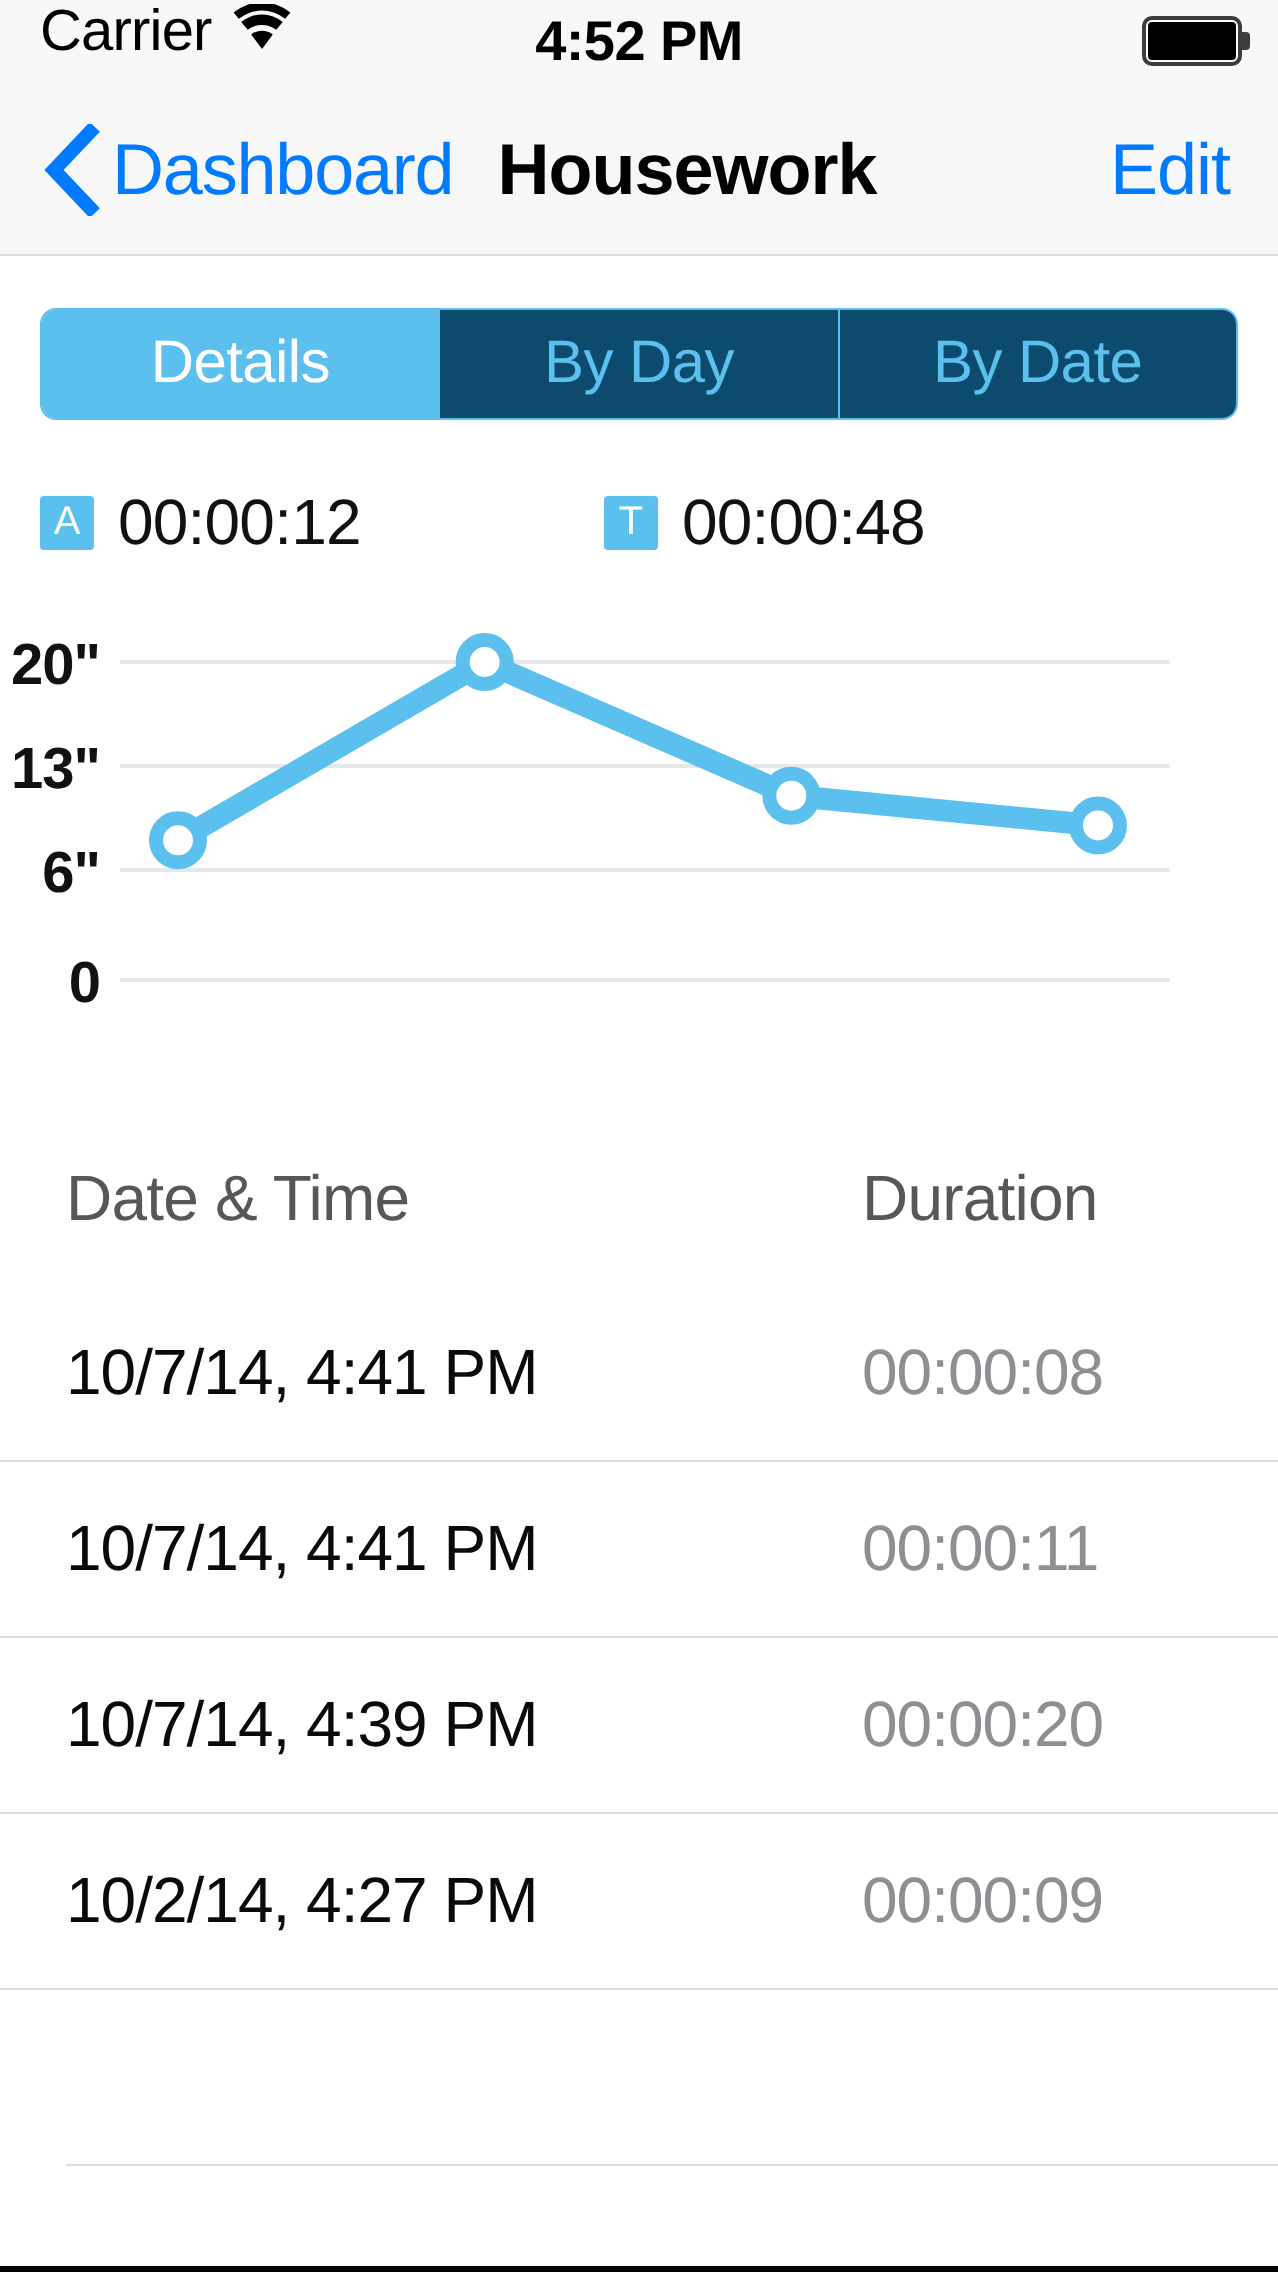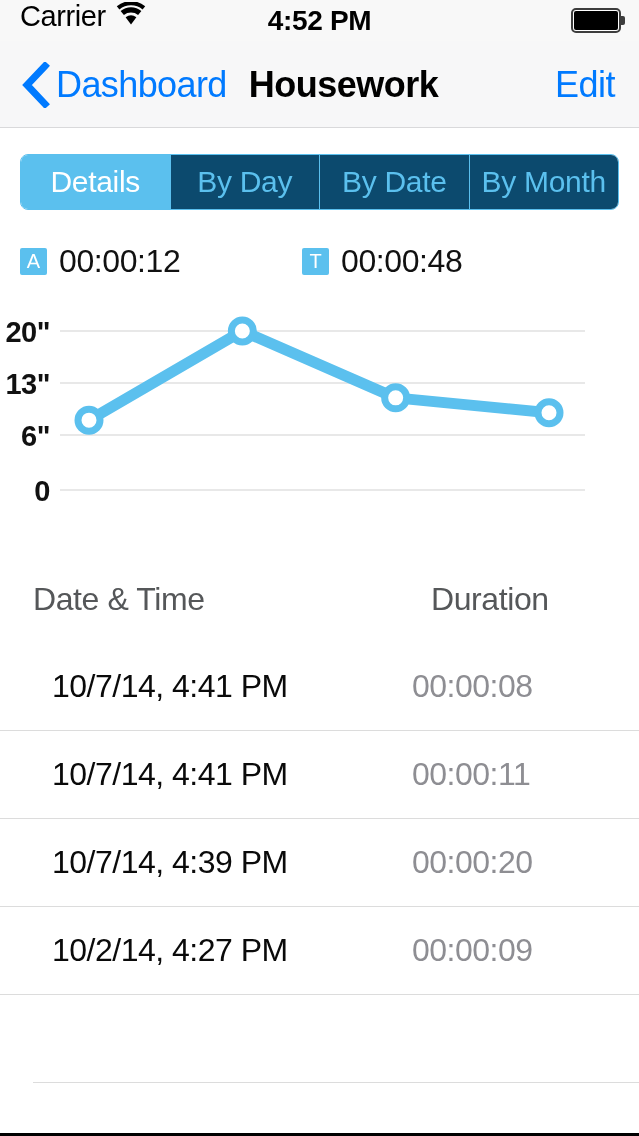--- a/index.html
+++ b/index.html
@@ -94,21 +94,21 @@
   .table { position:absolute; left:0; top:555px; width:639px; }
   .table-head {
     position:relative; height:88px; display:flex; align-items:center;
     padding:0 33px;
   }
   .th { font-size:32px; color:#555759; letter-spacing:-0.4px; }
   .th-date { flex:1; }
   .th-duration { width:175px; }
   .row {
     position:relative; height:88px; display:flex; align-items:center;
-    padding:0 52px; border-bottom:1px solid #DCDCDC;
+    padding:0 33px; border-bottom:1px solid #DCDCDC;
   }
   .row:first-of-type { }
   .cell-date { flex:1; font-size:32px; color:#0a0a0a; letter-spacing:-0.5px; }
   .cell-duration { width:175px; font-size:32px; color:#8E8E93; letter-spacing:-0.5px; }
   .row-empty { height:88px; border-bottom:1px solid #DCDCDC; margin:0 0 0 33px; }
   .bottom-rule { position:absolute; left:0; top:1133px; width:639px; height:3px; background:#000; }
 </style>
 </head>
 <body>
 
@@ -150,23 +150,20 @@
 
   <div class="segmented">
     <div class="segment selected">
       <span>Details</span>
     </div>
     <div class="segment">
       <span>By Day</span>
     </div>
     <div class="segment">
       <span>By Date</span>
-    </div>
-    <div class="segment">
-      <span>By Month</span>
     </div>
   </div>
 
   <div class="stats">
     <div class="stat stat-avg">
       <span class="stat-badge">A</span>
       <span class="stat-value">00:00:12</span>
     </div>
     <div class="stat stat-total">
       <span class="stat-badge">T</span>

